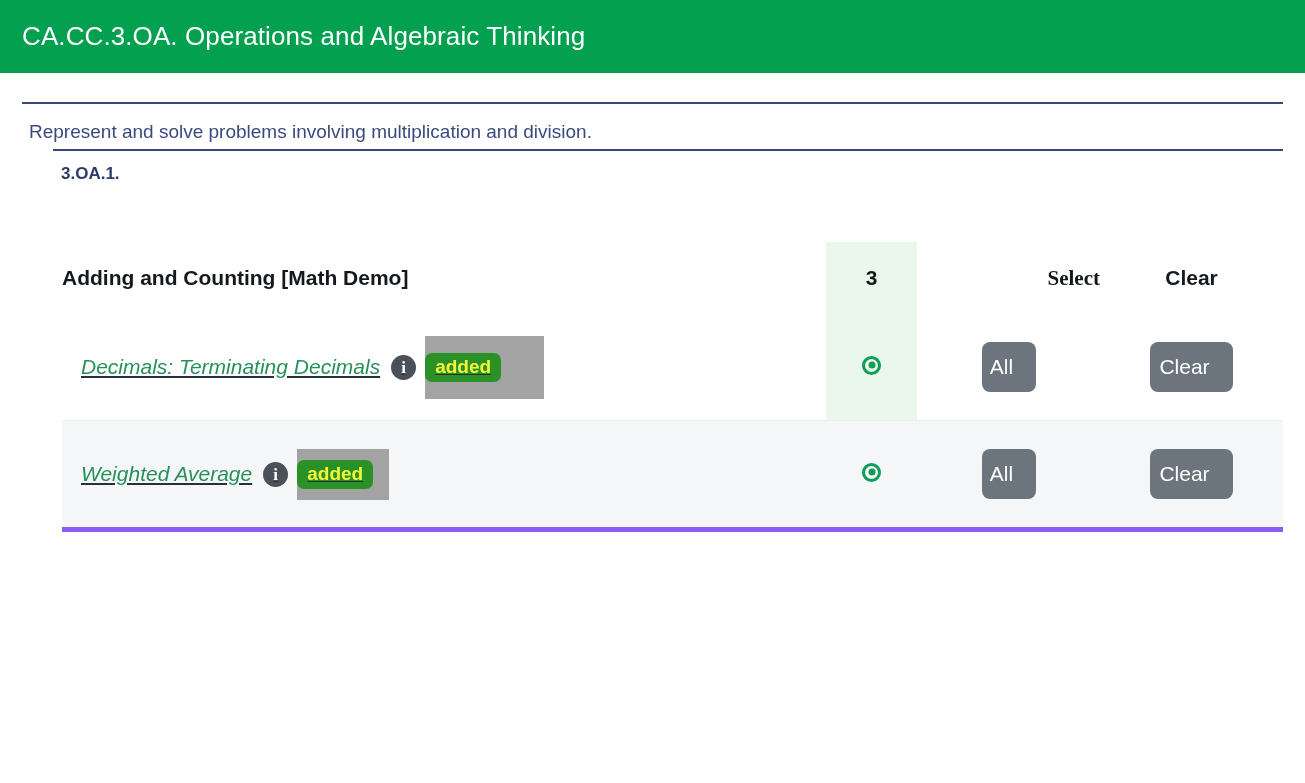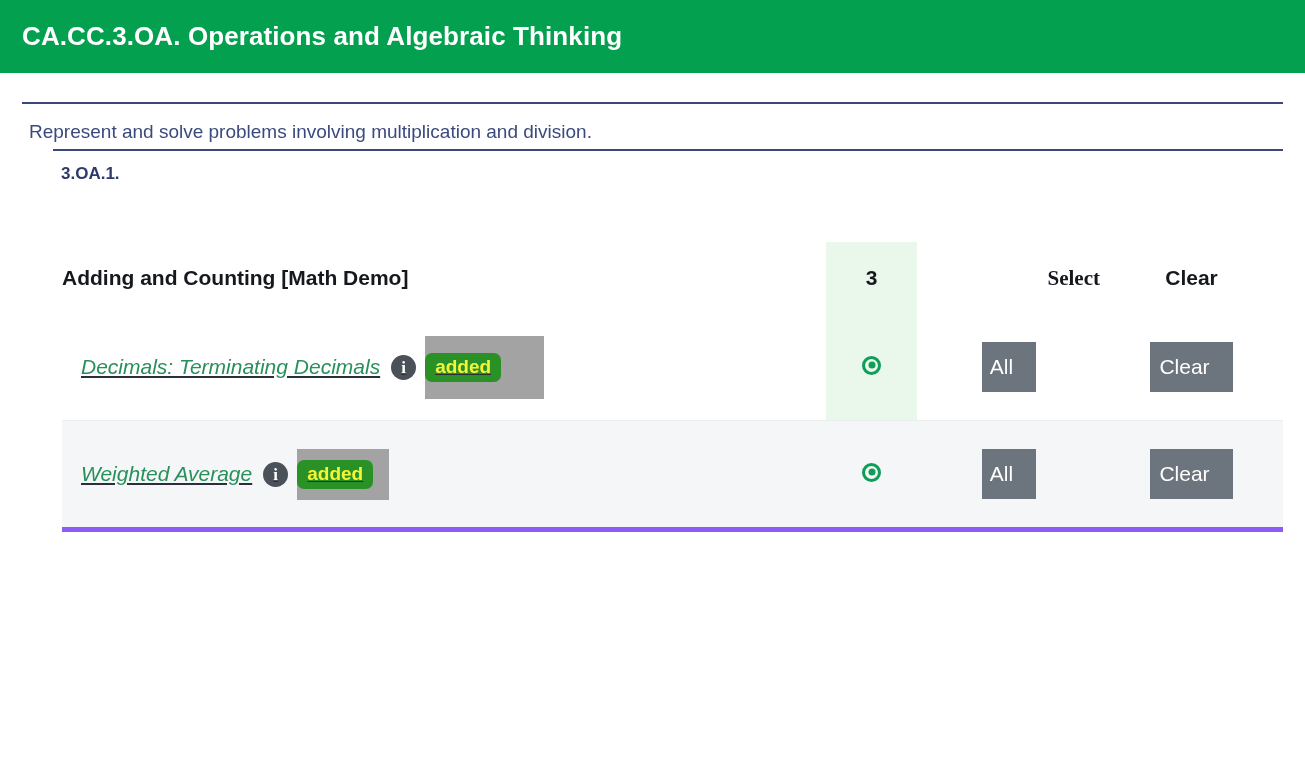--- a/index.html
+++ b/index.html
@@ -20,21 +20,21 @@
     height: 73px;
     background: #03a04f;
     display: flex;
     align-items: center;
     padding: 0 0 0 22px;
     box-sizing: border-box;
   }
   .page-header-title {
     color: #ffffff;
     font-size: 26px;
-    font-weight: bold;
+    font-weight: normal;
     letter-spacing: 0.1px;
     white-space: nowrap;
   }
 
   
   .content {
     padding: 0 0 0 0;
   }
 
   .cluster-block {
@@ -267,21 +267,21 @@
     border-radius: 50%;
     background: #0f9d58;
   }
 
   .btn-cell { text-align: center; }
   .pill-btn {
     display: inline-block;
     background: #6c757d;
     color: #ffffff;
     border: none;
-    border-radius: 0;
+    border-radius: 8px;
     font-size: 21px;
     font-family: "Liberation Sans", sans-serif;
     padding: 14px 14px 15px 0;
     cursor: pointer;
     line-height: 1;
   }
   .pill-all   { width: 54px; }
   .pill-clear { width: 83px; }
 </style>
 </head>

